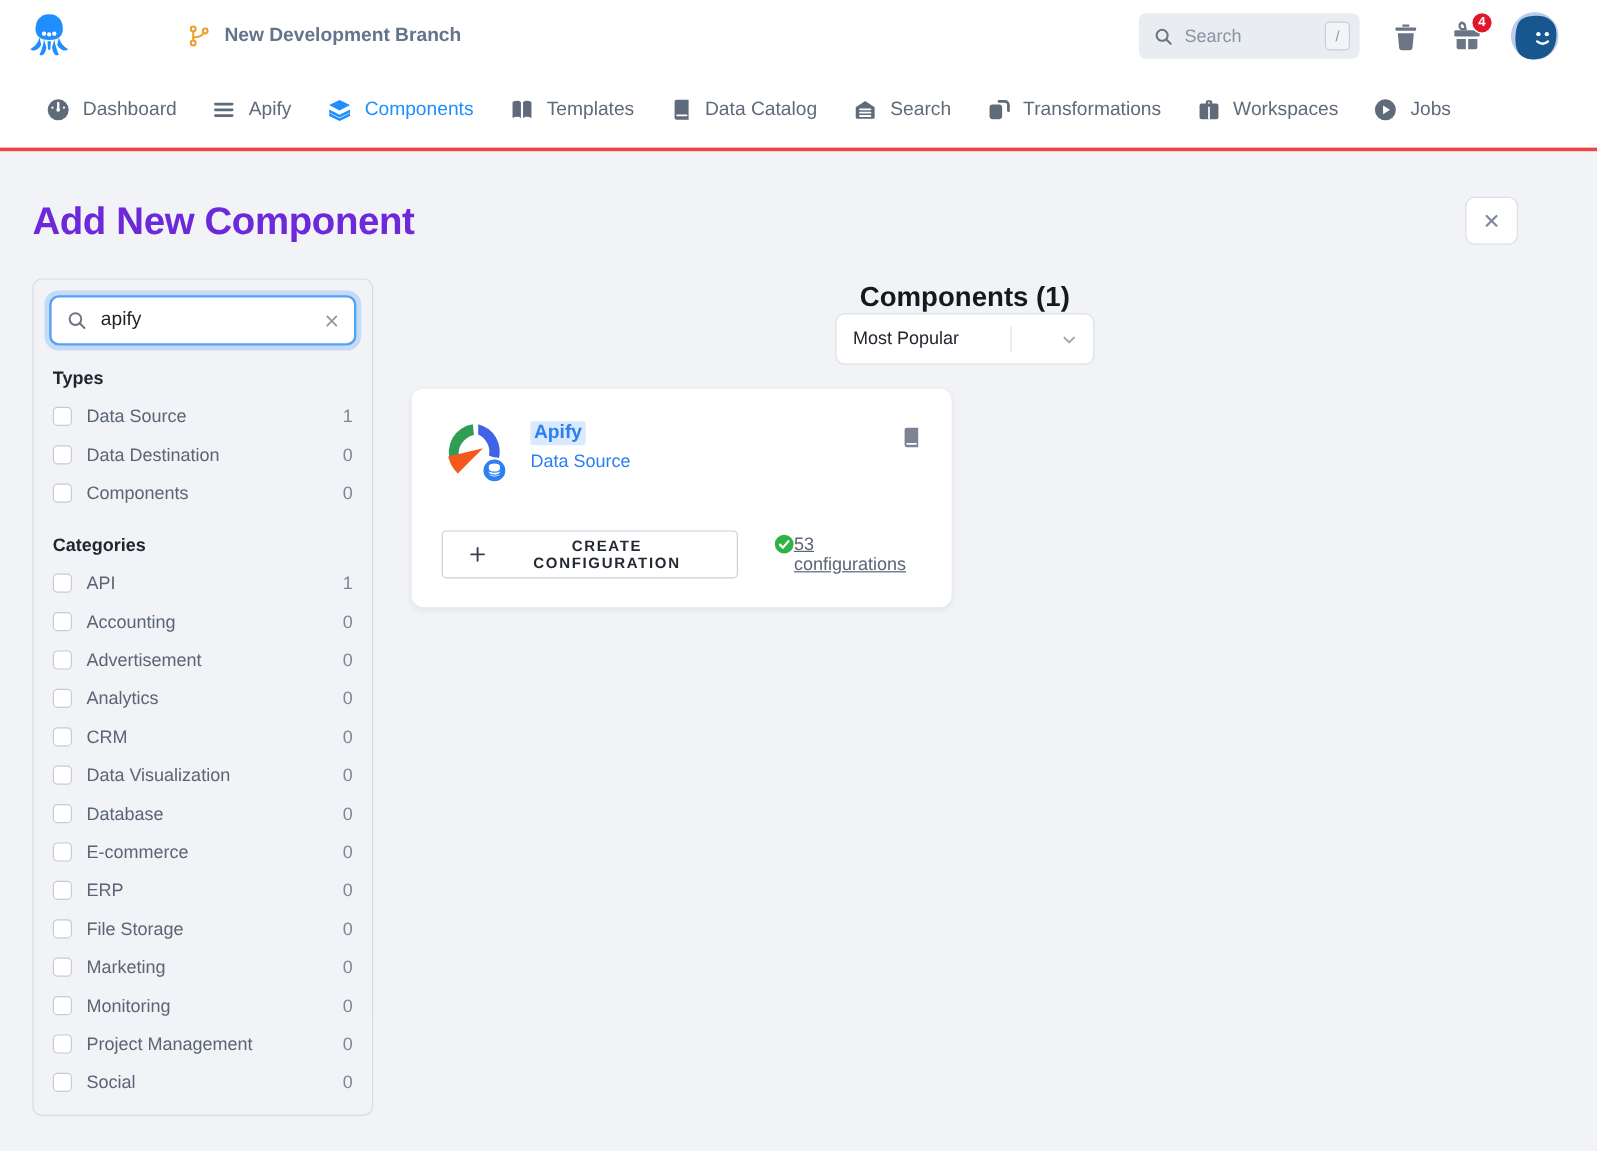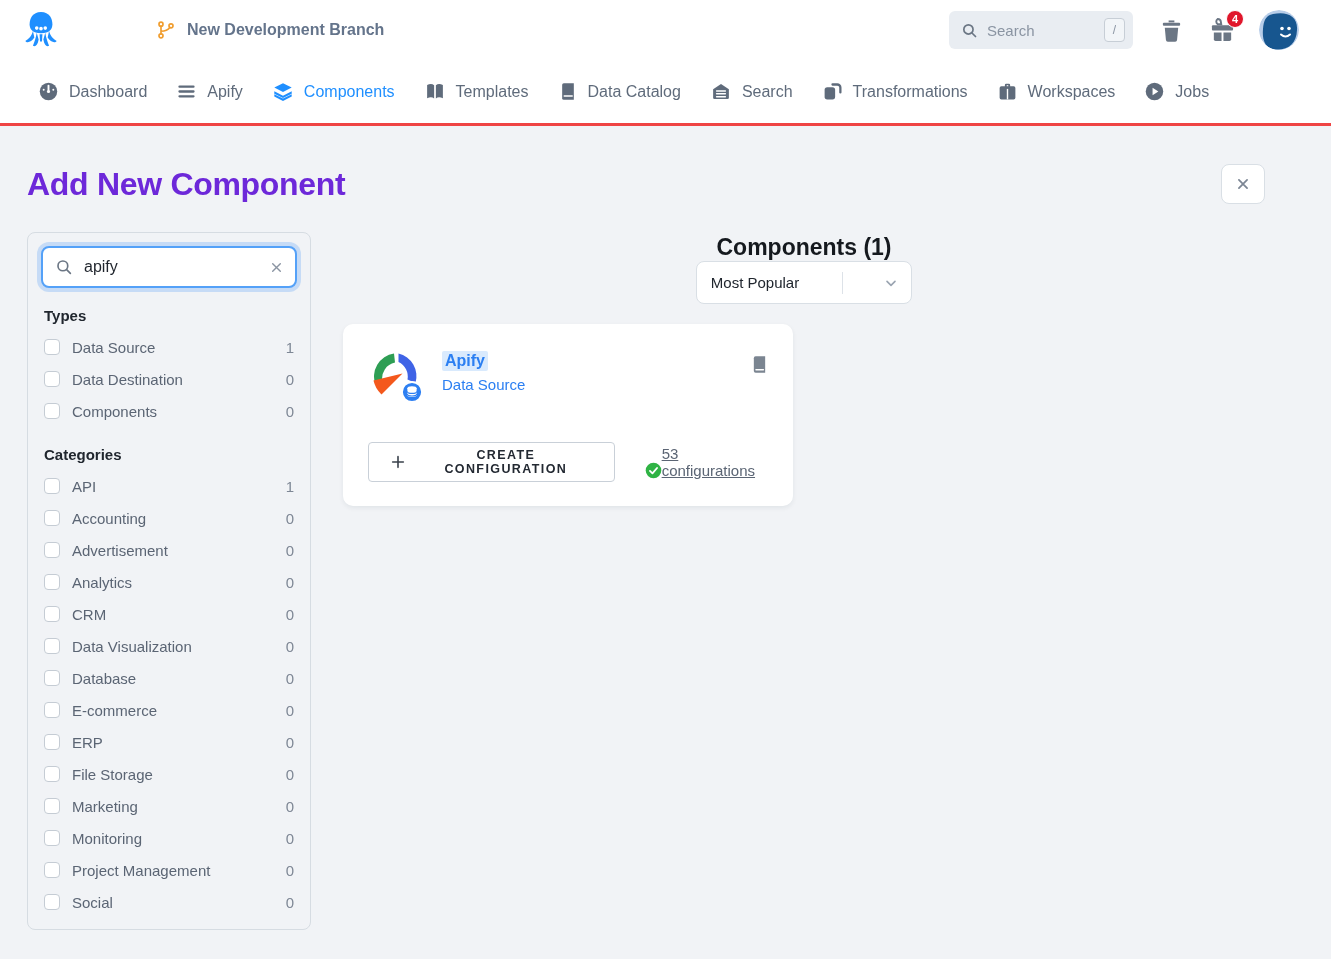--- a/index.html
+++ b/index.html
@@ -59,21 +59,21 @@
   .card { width:450px; background:#fff; border-radius:10px; padding:23px 25px 24px; box-shadow:0 2px 5px rgba(17,38,63,0.07); }
   .card-top { display:flex; align-items:flex-start; }
   .card-info { margin-left:18px; padding-top:4px; }
   .card-name { display:inline-block; font-size:16px; font-weight:bold; color:#2b7ff2; background:#d9eafd; padding:1px 3px; border-radius:2px; cursor:pointer; }
   .card-type { margin-top:5px; font-size:15px; color:#2b7ff2; cursor:pointer; }
   .doc-icon-btn { margin-left:auto; padding-top:8px; cursor:pointer; }
   .card-desc { margin-top:19px; font-size:15.5px; color:#5b6574; line-height:1.35; }
   .desc-hl { color:#2b7ff2; font-weight:500; background:#d9eafd; padding:0 2px; border-radius:2px; }
   .card-actions { display:flex; align-items:center; margin-top:39px; }
   .create-btn { display:flex; align-items:center; gap:13px; height:40px; padding:0 21px; background:#fff; border:1px solid #c9d0d8; border-radius:4px; font-size:12.5px; font-weight:bold; letter-spacing:1.4px; color:#232932; cursor:pointer; font-family:inherit; }
-  .configs { display:flex; align-items:flex-end; gap:0; margin-left:30px; }
+  .configs { display:flex; align-items:flex-start; gap:0; margin-left:30px; }
   .configs-link { font-size:15px; color:#5b6574; text-decoration:underline; cursor:pointer; }
 </style>
 </head>
 <body>
 
 <div class="header">
   <span style="cursor:pointer;display:flex;">
     <svg width="38" height="42" viewBox="0 0 40 42">
       <g fill="#1f8fff">
         <path d="M20 2 C29 2 32 9 32 15 C32 20 29 24.5 20 24.5 C11 24.5 8 20 8 15 C8 9 11 2 20 2 Z"></path>

